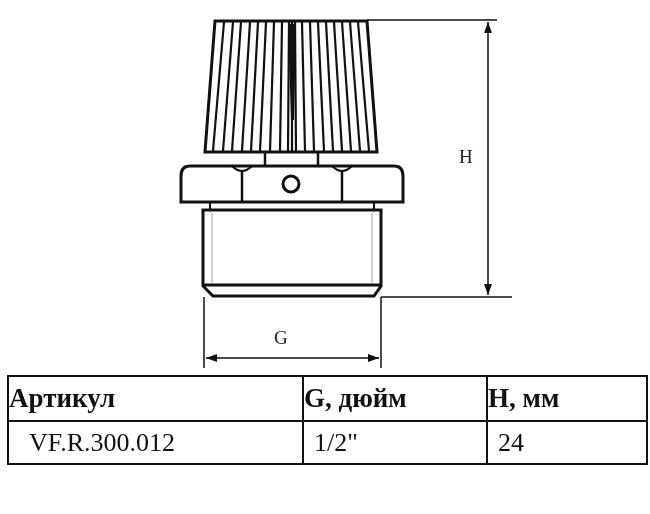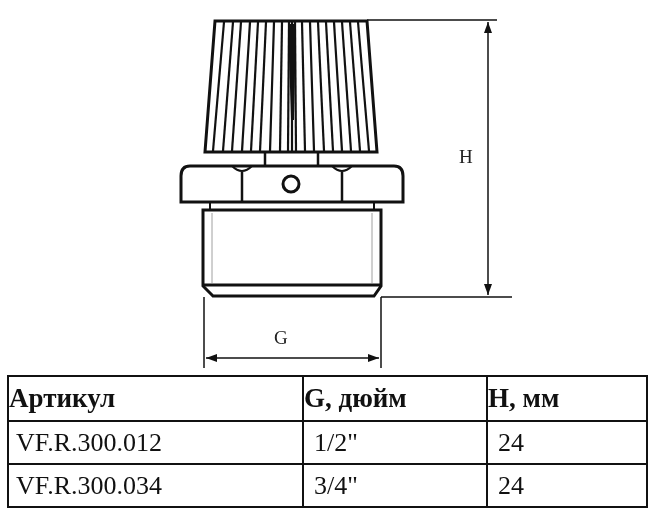--- a/index.html
+++ b/index.html
@@ -5,21 +5,21 @@
     html, body { margin: 0; padding: 0; background: #ffffff; }
     body { width: 650px; height: 514px; position: relative; overflow: hidden;
            font-family: "Liberation Serif", "DejaVu Serif", serif; color: #111; }
     #drawing { position: absolute; left: 0; top: 0; width: 650px; height: 372px; }
     .dim-label { position: absolute; font-family: "Liberation Serif", serif; font-size: 19px; color: #222; }
     #spec-table { position: absolute; left: 7px; top: 375px; width: 639px; border-collapse: collapse;
                   border: 2px solid #111; table-layout: fixed; }
     #spec-table th, #spec-table td { border: 2px solid #111; padding: 0; height: 41px; }
     #spec-table th { font-weight: bold; font-size: 27px; text-align: left; height: 43px; }
     #spec-table td { font-size: 26px; text-align: left; padding-left: 10px; }
-    #spec-table td.c0 { padding-left: 7px; }
+    #spec-table td.c0 { padding-left: 20px; }
     col.c0 { width: 295px; } col.c1 { width: 184px; } col.c2 { width: 160px; }
   </style>
 </head>
 <body>
 
 <div id="drawing">
   <svg width="650" height="372" viewBox="0 0 650 372" xmlns="http://www.w3.org/2000/svg">
     <g stroke="#111" fill="none">
       <polygon points="215,21 367,21 377,152 205,152" stroke-width="3" fill="#fff"></polygon>
       <g stroke-width="2.2" id="ribs">
@@ -101,19 +101,14 @@
       <th>G, дюйм</th>
       <th>H, мм</th>
     </tr>
   </thead>
   <tbody>
     <tr>
       <td class="c0">VF.R.300.012</td>
       <td>1/2"</td>
       <td>24</td>
     </tr>
-    <tr>
-      <td class="c0">VF.R.300.034</td>
-      <td>3/4"</td>
-      <td>24</td>
-    </tr>
   </tbody>
 </table>
 
 </body></html>

